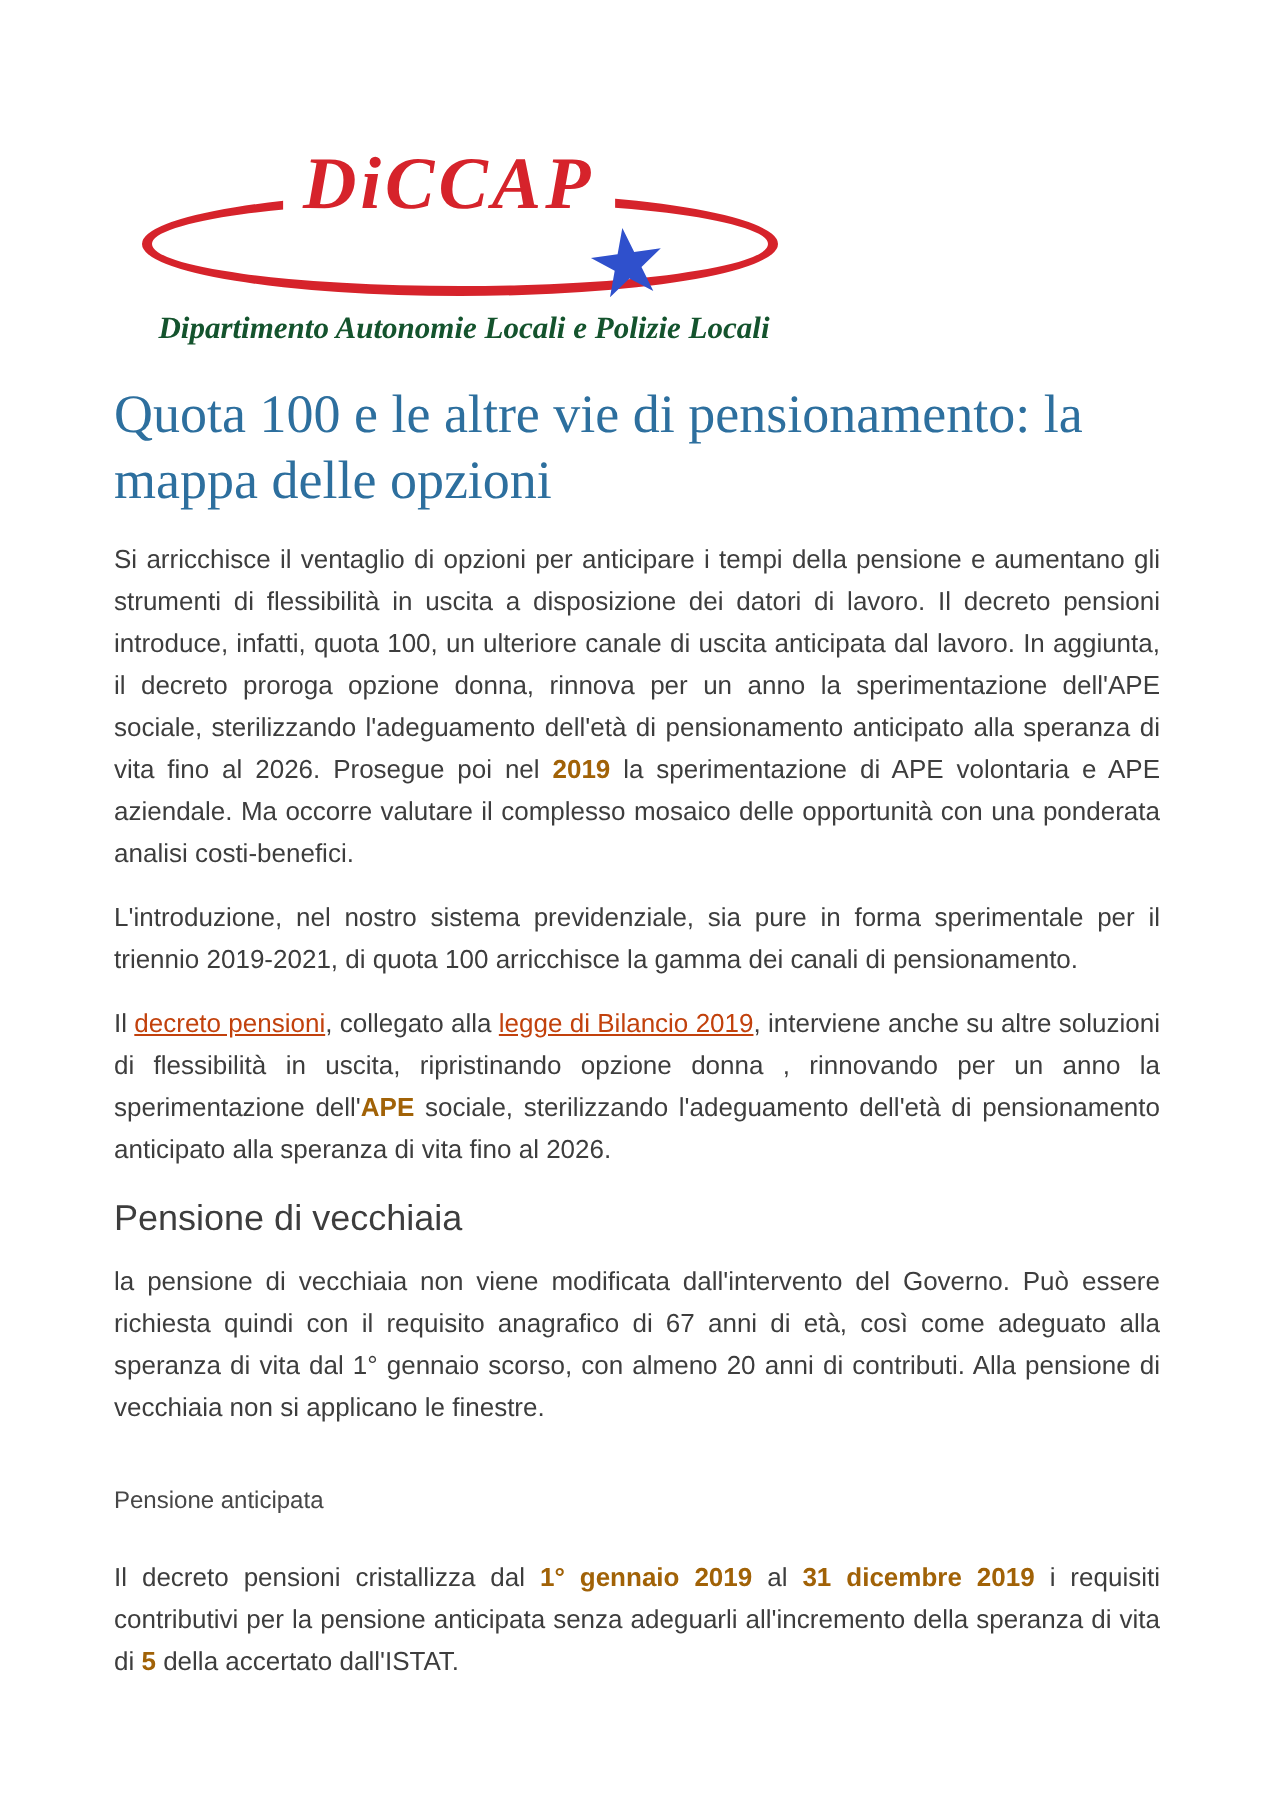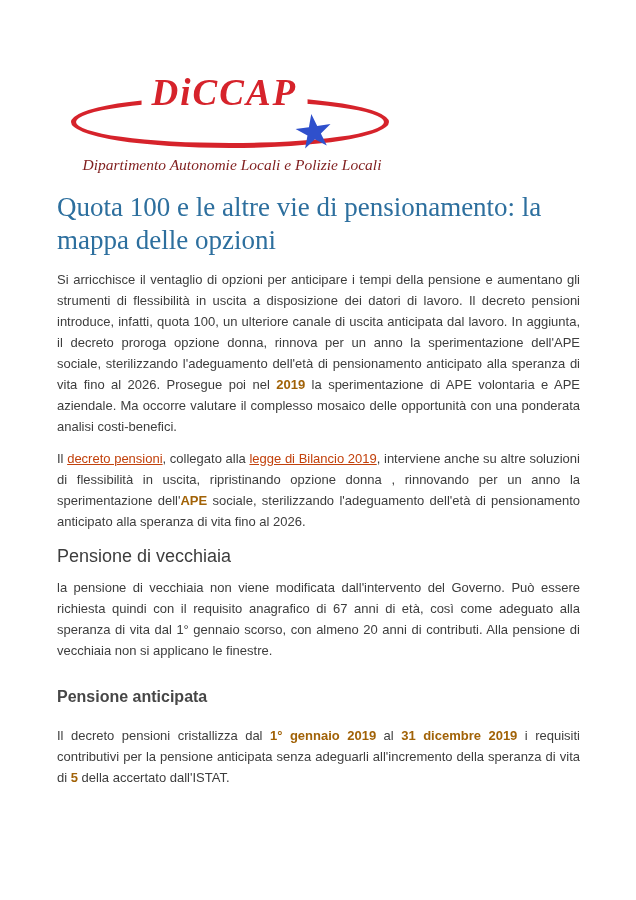--- a/index.html
+++ b/index.html
@@ -53,24 +53,24 @@
     left: 222px; top: 30px;
     z-index: 3;
     font-size: 46px;
     line-height: 1;
     color: #2f50cc;
     transform: rotate(-8deg);
   }
   .logo-tagline {
     margin-top: 6px;
     font-family: "Liberation Serif", serif;
-    font-weight: normal;
+    font-weight: bold;
     font-style: italic;
     font-size: 15.5px;
-    color: #7f1d1d;
+    color: #14532d;
     white-space: nowrap;
   }
 
   
   .article-title {
     margin-top: 17px;
     font-family: "Liberation Serif", serif;
     font-weight: normal;
     font-size: 27px;
     line-height: 1.22;
@@ -90,25 +90,25 @@
     text-decoration: underline;
     cursor: pointer;
   }
   .sub-label {
     font-size: 18px;
     line-height: 21px;
     margin: 14px 0 10px 0;
     color: #3d3d3d;
   }
   .section-heading {
-    font-size: 16px;
+    font-size: 12px;
     line-height: 20px;
     margin: 26px 0 18px 0;
     color: #474747;
-    font-weight: bold;
+    font-weight: normal;
   }
 </style>
 </head>
 <body>
 
 <div class="page">
 
   <div class="logo-block">
     <div class="logo-art">
       <div class="logo-ellipse"></div>
@@ -117,20 +117,21 @@
     </div>
     <div class="logo-tagline">Dipartimento Autonomie Locali e Polizie Locali</div>
   </div>
 
   <h1 class="article-title">Quota 100 e le altre vie di pensionamento: la mappa delle opzioni</h1>
 
   <div class="body-copy">
 
     <p class="para"><span>Si arricchisce il ventaglio di opzioni per anticipare i tempi della pensione e aumentano gli strumenti di flessibilità in uscita a disposizione dei datori di lavoro. Il decreto pensioni introduce, infatti, quota 100, un ulteriore canale di uscita anticipata dal lavoro. In aggiunta, il decreto proroga opzione donna, rinnova per un anno la sperimentazione dell'APE sociale, sterilizzando l'adeguamento dell'età di pensionamento anticipato alla speranza di vita fino al 2026. Prosegue poi nel </span><b>2019</b><span> la sperimentazione di APE volontaria e APE aziendale. Ma occorre valutare il complesso mosaico delle opportunità con una ponderata analisi costi-benefici.</span></p>
 
+    <p class="para"><span>L'introduzione, nel nostro sistema previdenziale, sia pure in forma sperimentale per il triennio 2019-2021, di quota 100 arricchisce la gamma dei canali di pensionamento.</span></p>
 
     <p class="para"><span>Il </span><a class="doc-link">decreto pensioni</a><span>, collegato alla </span><a class="doc-link">legge di Bilancio 2019</a><span>, interviene anche su altre soluzioni di flessibilità in uscita, ripristinando opzione donna , rinnovando per un anno la sperimentazione dell'</span><b>APE</b><span> sociale, sterilizzando l'adeguamento dell'età di pensionamento anticipato alla speranza di vita fino al 2026.</span></p>
 
 
     <div class="sub-label">Pensione di vecchiaia</div>
 
     <p class="para"><span>la pensione di vecchiaia non viene modificata dall'intervento del Governo. Può essere richiesta quindi con il requisito anagrafico di 67 anni di età, così come adeguato alla speranza di vita dal 1° gennaio scorso, con almeno 20 anni di contributi. Alla pensione di vecchiaia non si applicano le finestre.</span></p>
 
     <h2 class="section-heading">Pensione anticipata</h2>
 

